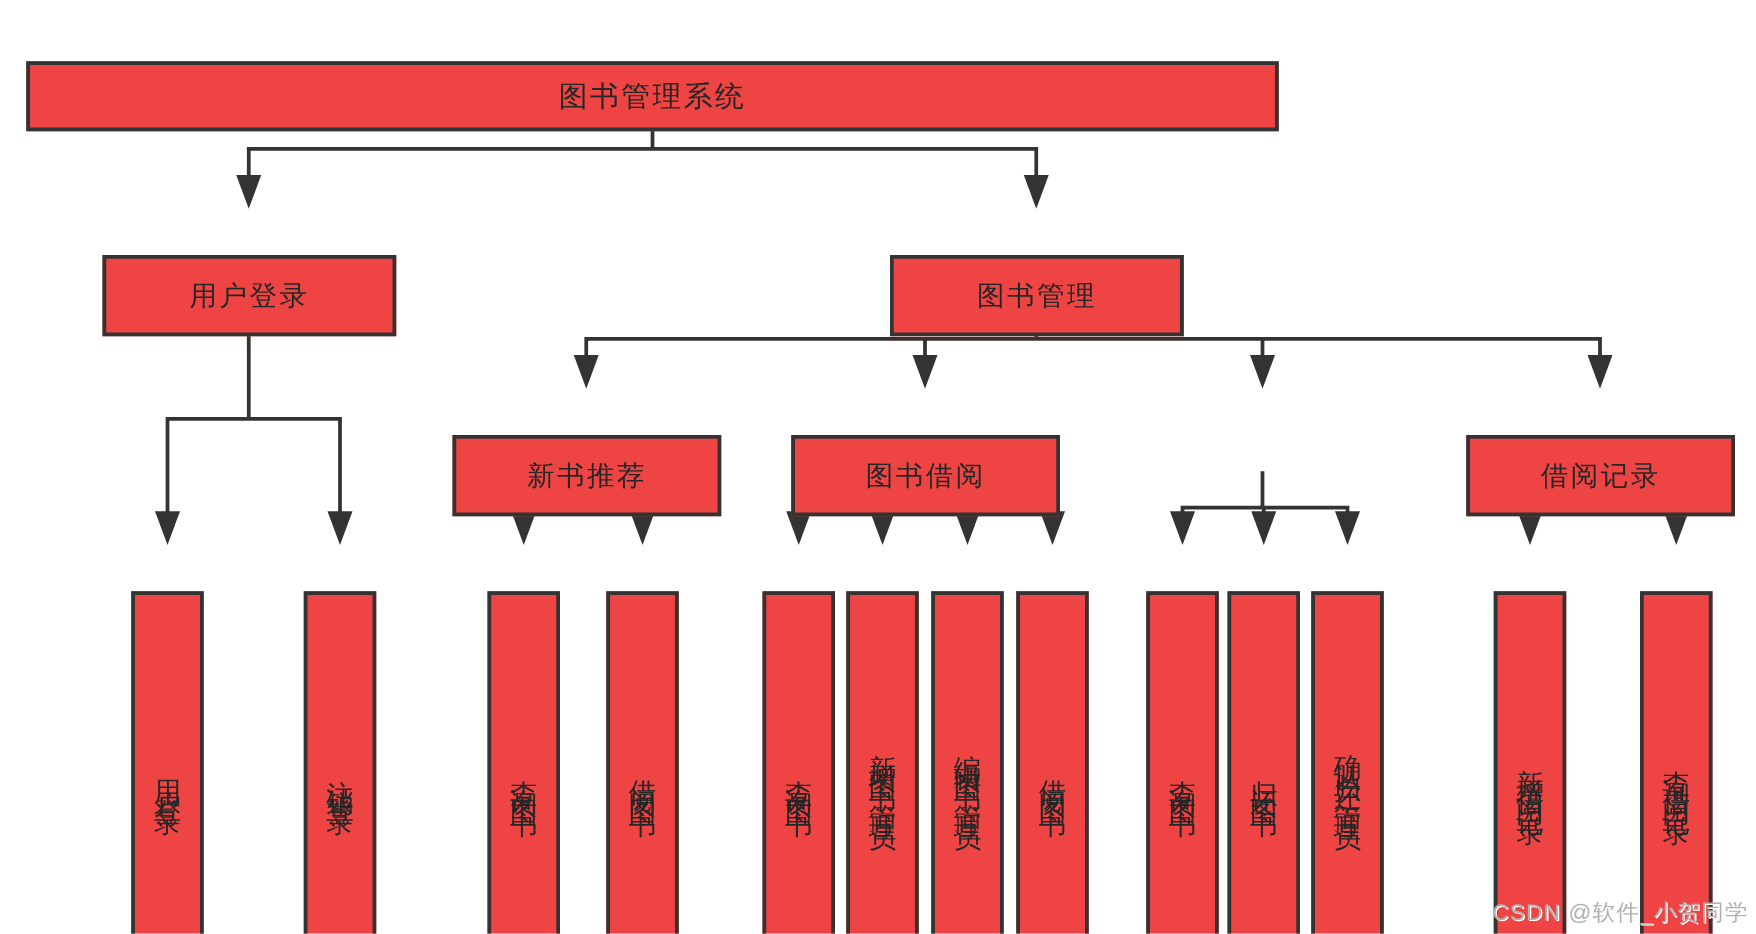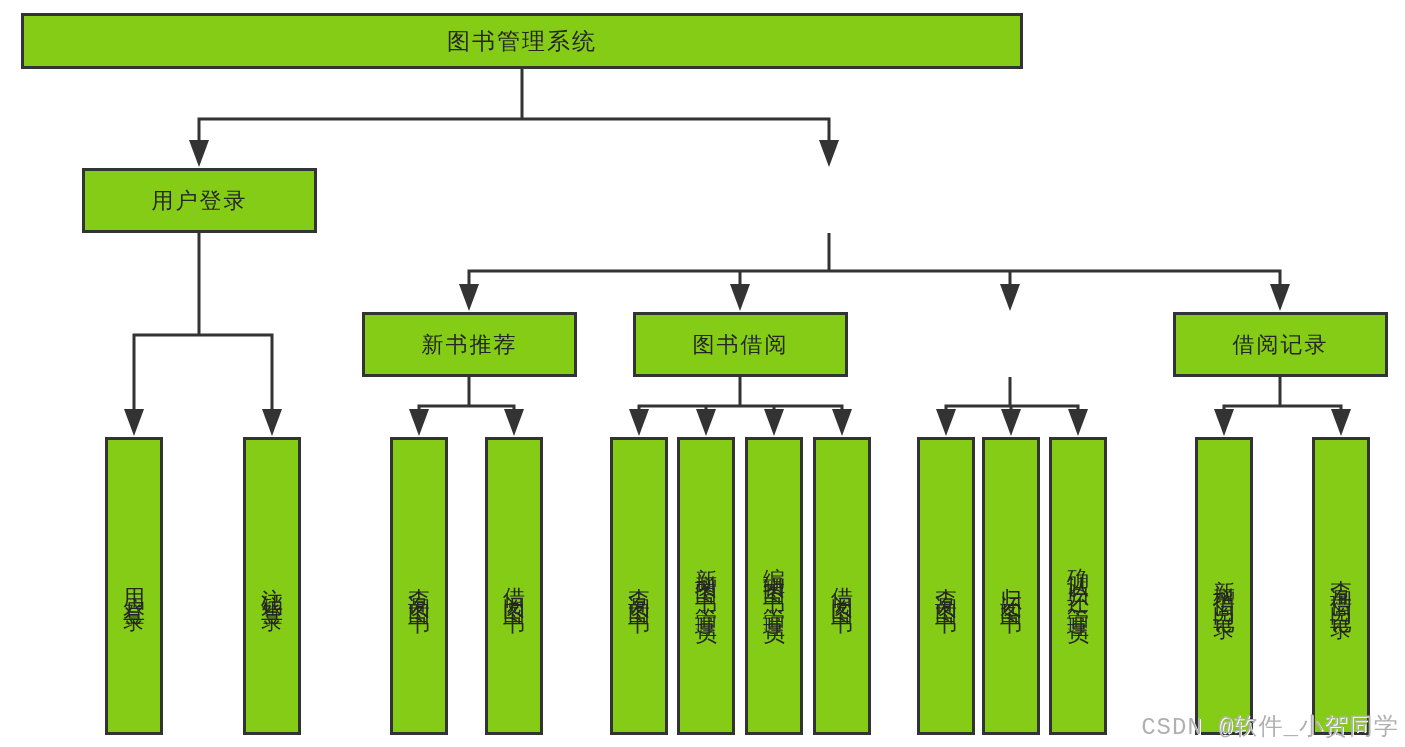--- a/index.html
+++ b/index.html
@@ -2,36 +2,35 @@
 <html><head>
 <meta charset="utf-8">
 <style>
   html,body{margin:0;padding:0;background:#ffffff;}
   .canvas{
     position:relative;width:1405px;height:747px;background:#ffffff;overflow:hidden;
     font-family:"Liberation Sans","DejaVu Sans",sans-serif;color:#262626;
   }
   .connectors{position:absolute;left:0;top:0;z-index:1;}
   .node{
-    position:absolute;box-sizing:border-box;border:3px solid #333333;background:#84cc16;
+    position:absolute;box-sizing:border-box;border:3px solid #333333;background:#ef4444;
     display:flex;align-items:center;justify-content:center;z-index:2;
-    color:#262626;text-align:center;
+    color:#262626;text-align:center;margin-top:36px;
   }
   .lvl0{font-size:23px;letter-spacing:2px;}
   .lvl1,.lvl2{font-size:22px;letter-spacing:2px;}
   .leaf{width:58px;height:298px;top:437px;font-size:22px;}
   .leaf>span{
     writing-mode:vertical-lr;text-orientation:mixed;
     letter-spacing:8px;line-height:1;white-space:nowrap;
   }
   .watermark{
     position:absolute;right:6px;bottom:5px;z-index:5;
-    font-size:24px;color:#b0b0b0;letter-spacing:1px;
+    font-size:18px;color:#b0b0b0;letter-spacing:1px;
     text-shadow:1px 1px 0 #ffffff;
-    font-family:Liberation Mono, monospace;
   }
 </style>
 </head>
 <body>
 
 <div class="canvas">
 
   <svg class="connectors" width="1405" height="747" viewBox="0 0 1405 747" aria-hidden="true">
     <defs>
       <polygon id="arrow" points="-10,-27 10,-27 0,0" fill="#333333"></polygon>
@@ -75,20 +74,23 @@
     </g>
   </svg>
 
   <div class="node lvl0" style="left:21px;top:13px;width:1002px;height:56px">
     <span>图书管理系统</span>
   </div>
 
   <div class="node lvl1" style="left:82px;top:168px;width:235px;height:65px">
     <span>用户登录</span>
   </div>
+  <div class="node lvl1" style="left:712px;top:168px;width:235px;height:65px">
+    <span>图书管理</span>
+  </div>
 
   <div class="node lvl2" style="left:362px;top:312px;width:215px;height:65px">
     <span>新书推荐</span>
   </div>
   <div class="node lvl2" style="left:633px;top:312px;width:215px;height:65px">
     <span>图书借阅</span>
   </div>
   <div class="node lvl2" style="left:1173px;top:312px;width:215px;height:65px">
     <span>借阅记录</span>
   </div>

